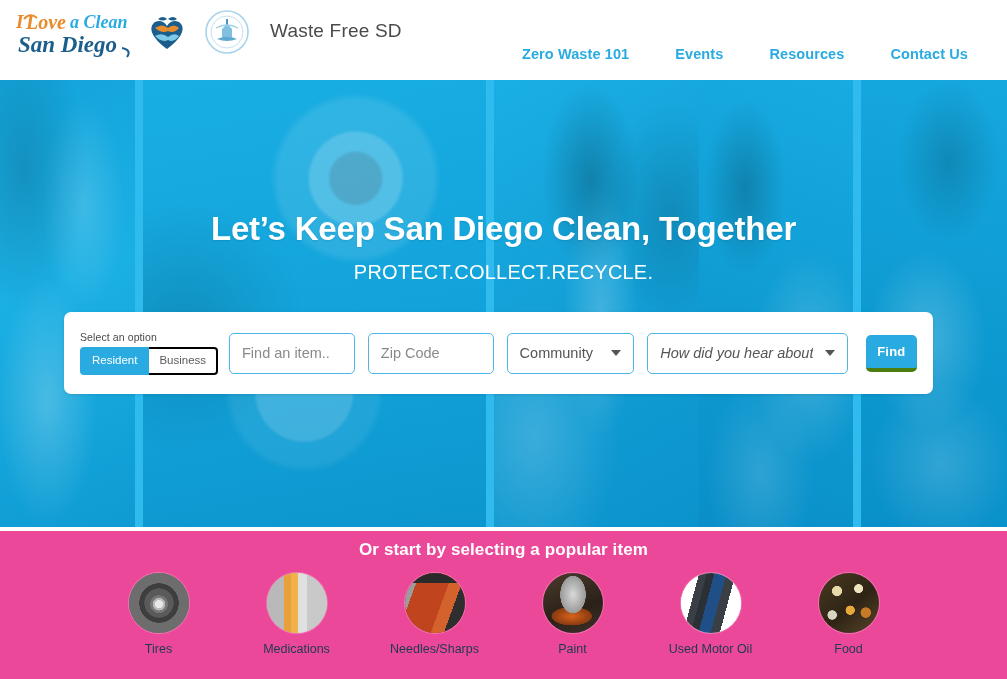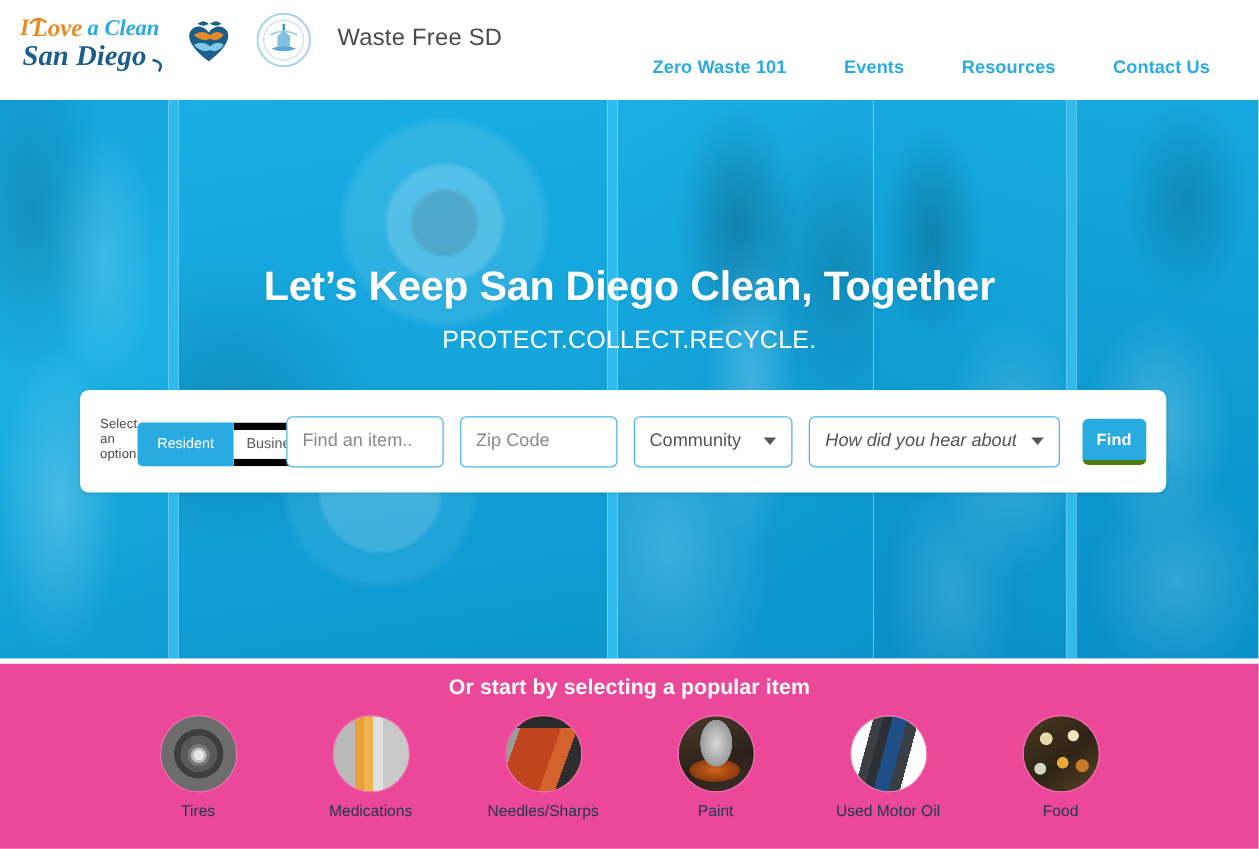--- a/index.html
+++ b/index.html
@@ -100,27 +100,27 @@
     letter-spacing: .2px;
   }
 
   
   .search-card {
     position: absolute; left: 64px; top: 312px; width: 869px; height: 82px;
     background: #ffffff; border-radius: 7px; z-index: 10;
     display: flex; align-items: center; padding: 0 16px;
     box-shadow: 0 1px 3px rgba(0,0,0,.10);
   }
-  .toggle-wrap { display: flex; flex-direction: row; align-items: flex-end; width: 116px; }
+  .toggle-wrap { display: flex; flex-direction: column; align-items: flex-start; width: 116px; }
   .toggle-label {
     font-size: 10.5px; color: #4a4a4a; margin-bottom: 4px; letter-spacing: .1px;
   }
   .toggle-group { display: flex; }
   .toggle-btn {
-    font-size: 11.5px; padding: 6px 10px; border: 6px solid #000000;
+    font-size: 11.5px; padding: 6px 10px; border: 2px solid #000000;
     background: #ffffff; color: #5b5b5b; cursor: pointer; line-height: 1;
     font-family: "Liberation Sans", sans-serif; font-weight: 500;
   }
   .toggle-btn.first { border-radius: 4px 0 0 4px; }
   .toggle-btn.last { border-radius: 0 4px 4px 0; border-left: none; }
   .toggle-btn.active { background: #29ABE2; color: #ffffff; border-color: #29ABE2; }
 
   .field {
     height: 41px; border: 1px solid #4BB7E8; border-radius: 5px;
     background: #ffffff; display: flex; align-items: center;

